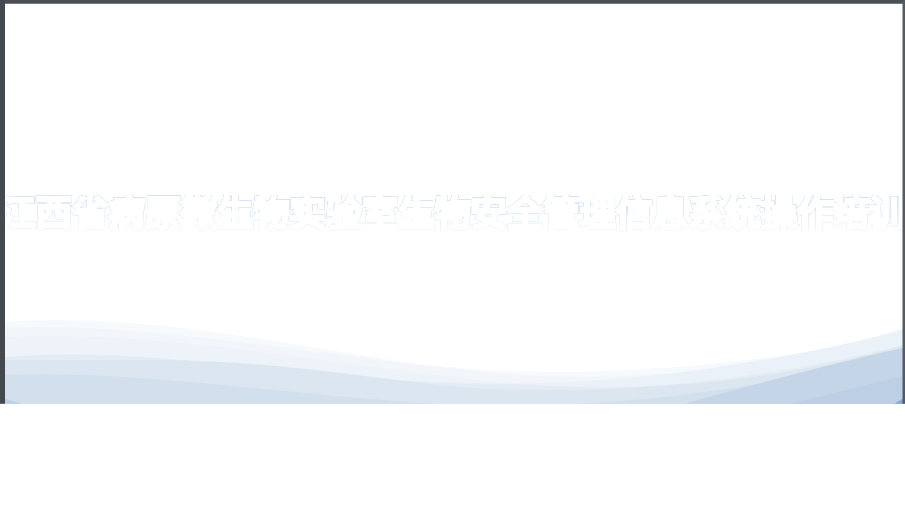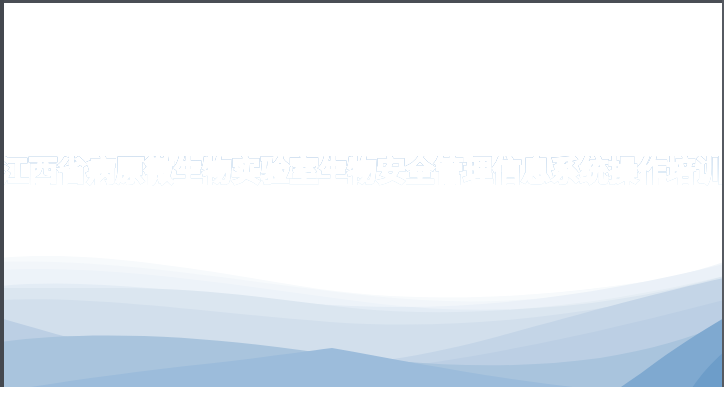--- a/index.html
+++ b/index.html
@@ -13,21 +13,21 @@
     width: 724px;
     height: 405px;
     overflow: hidden;
     font-family: "DejaVu Sans", "Liberation Sans", sans-serif;
   }
 
   
   #slide-root {
     position: relative;
     width: 724px;
-    height: 387px;
+    height: 323px;
     overflow: hidden;
     background: #ffffff;
     box-sizing: border-box;
   }
 
   
   .frame-border-left {
     position: absolute;
     left: 0; top: 0;
     width: 4px; height: 405px;

